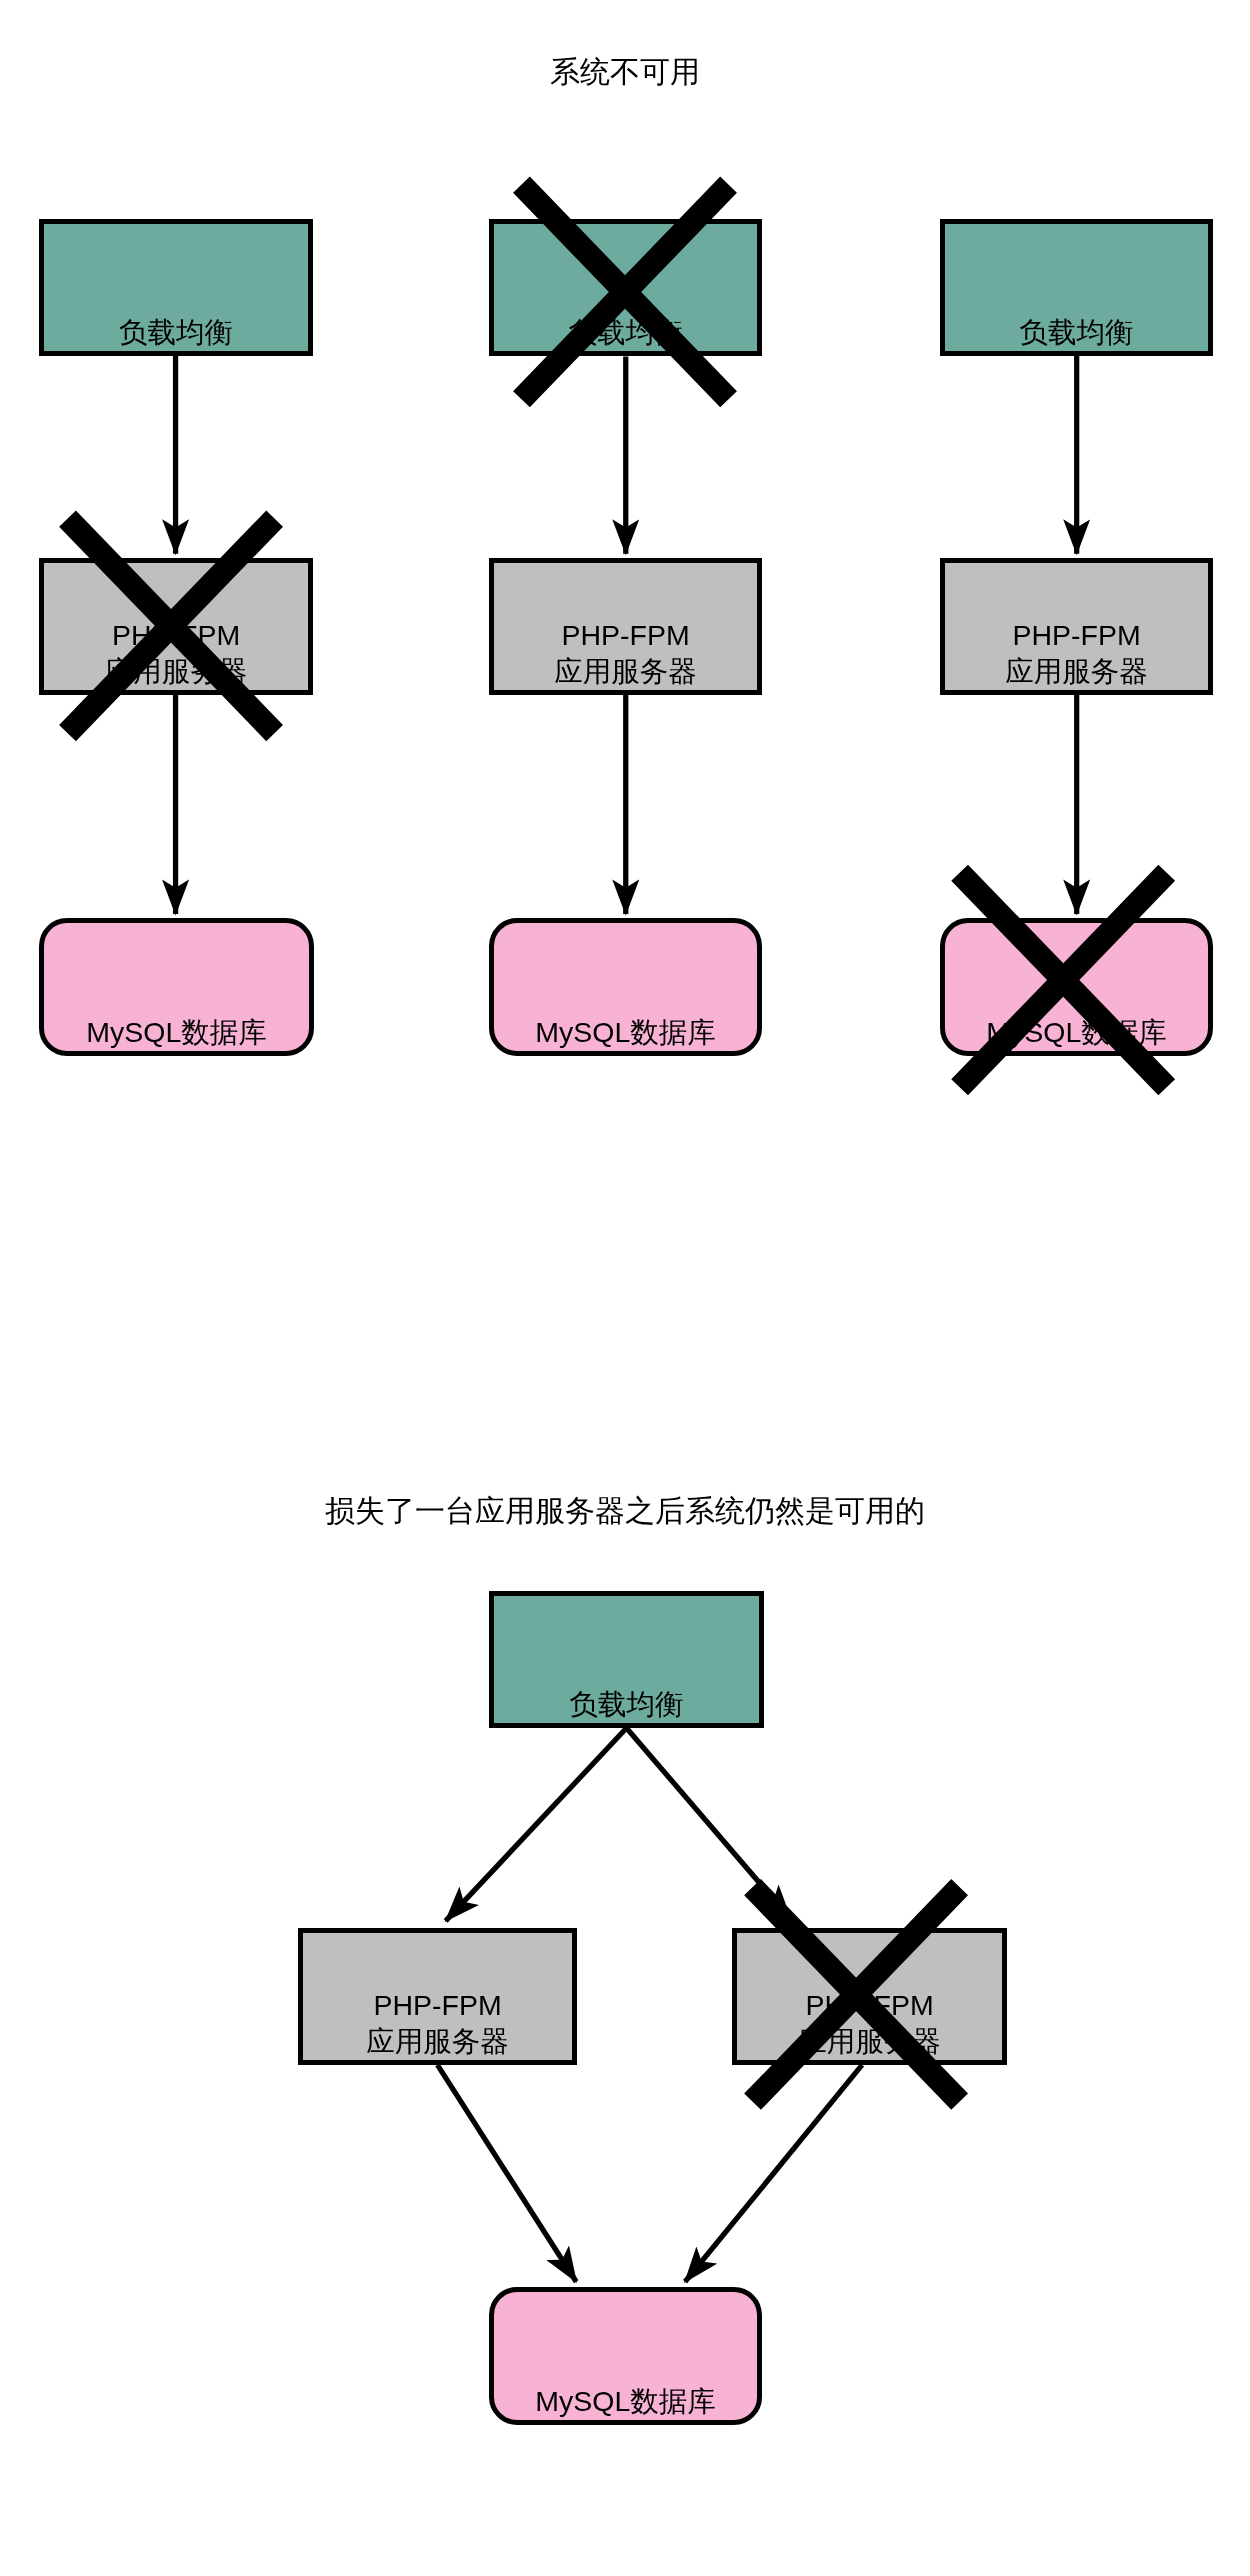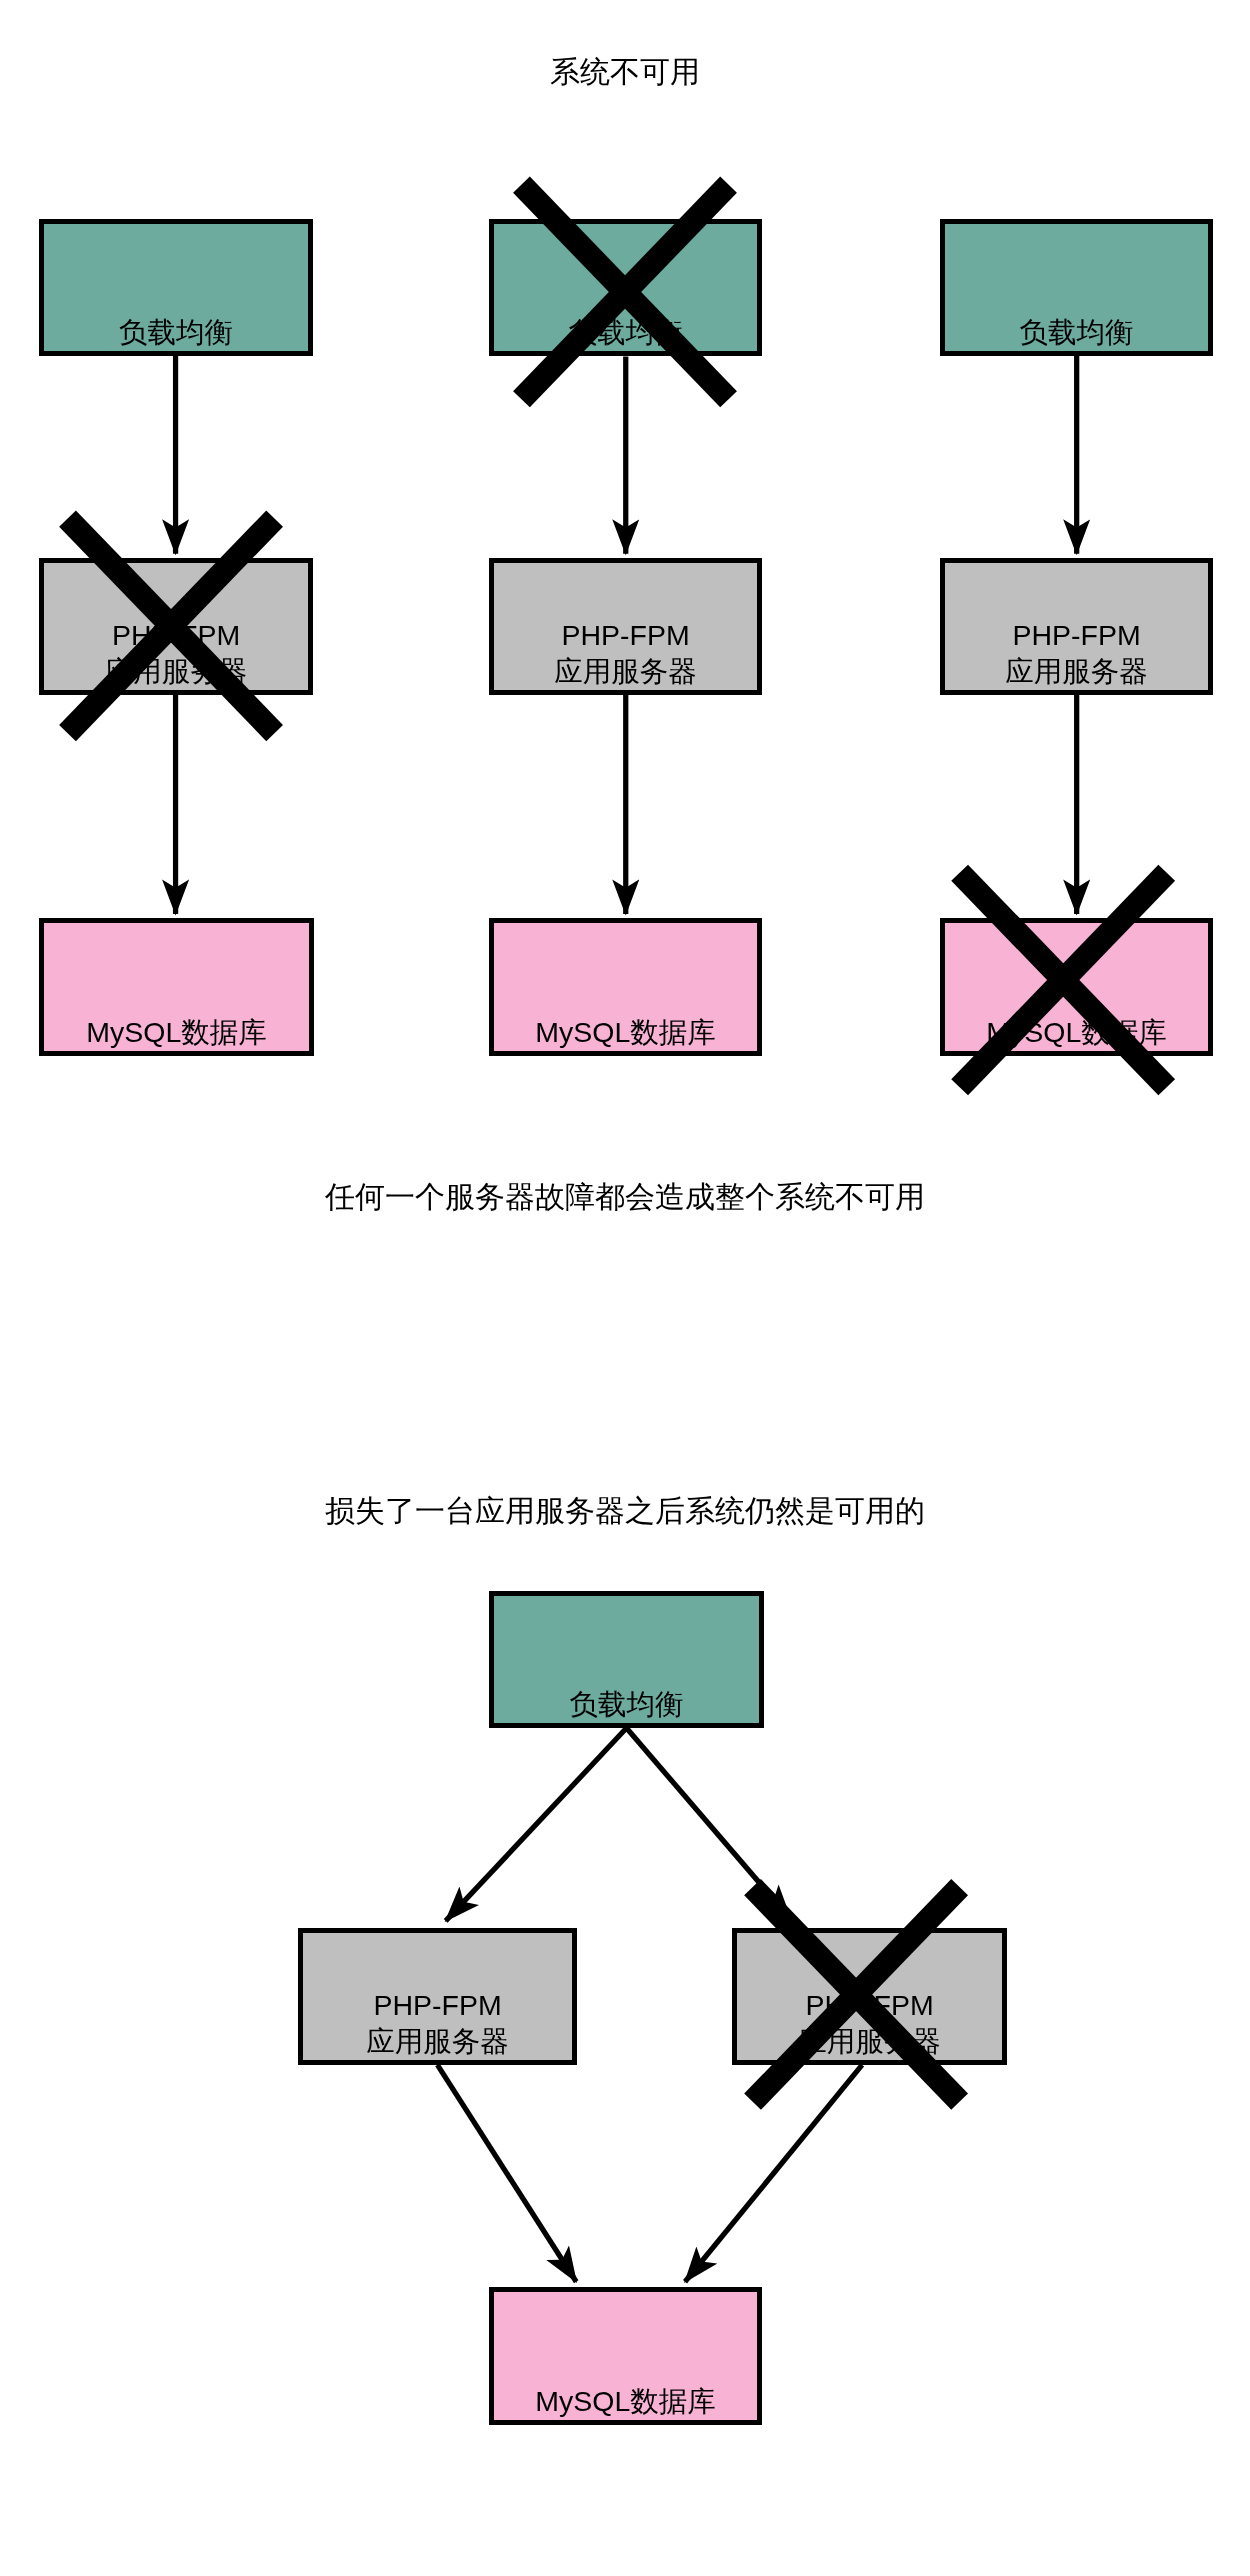--- a/index.html
+++ b/index.html
@@ -12,21 +12,21 @@
   }
 
   .node{
     position:absolute;box-sizing:border-box;border:5.3px solid #000;
     display:flex;flex-direction:column;align-items:center;justify-content:flex-end;
     text-align:center;font-size:28.5px;line-height:1.26;color:#000;
   }
   .node span{display:block;}
   .fill-lb{background:#6cab9e;}
   .fill-as{background:#bfbfbf;}
-  .fill-db{background:#f7b2d4;}
+  .fill-db{background:#f7b2d4;border-radius:28px;}
 
   
   .s1-lb1{left:39px;top:219px;width:274px;height:137px;}
   .s1-lb2{left:489px;top:219px;width:273px;height:137px;}
   .s1-lb3{left:940px;top:219px;width:273px;height:137px;}
   .s1-as1{left:39px;top:558px;width:274px;height:137px;}
   .s1-as2{left:489px;top:558px;width:273px;height:137px;}
   .s1-as3{left:940px;top:558px;width:273px;height:137px;}
   .s1-db1{left:39px;top:918px;width:275px;height:138px;}
   .s1-db2{left:489px;top:918px;width:273px;height:138px;}
@@ -46,21 +46,20 @@
   #overlay{position:absolute;left:0;top:0;width:1250px;height:2576px;pointer-events:none;}
   .edge{stroke:#000;stroke-width:7;fill:none;}
   .xmark{stroke:#000;stroke-width:31;fill:none;stroke-linecap:butt;}
 </style>
 </head>
 <body>
 
 <div id="page">
 
   <div class="heading t-s1-title">系统不可用</div>
-  <div class="heading t-s1-caption">任何一个服务器故障都会造成整个系统不可用</div>
 
   <div class="node fill-lb s1-lb1" style="background-color: rgb(108, 171, 158);">
     <span>负载均衡</span>
   </div>
   <div class="node fill-as s1-as1" style="background-color: rgb(191, 191, 191);">
     <span>PHP-FPM</span>
     <span>应用服务器</span>
   </div>
   <div class="node fill-db s1-db1" style="background-color: rgb(247, 178, 212);">
     <span>MySQL数据库</span>

